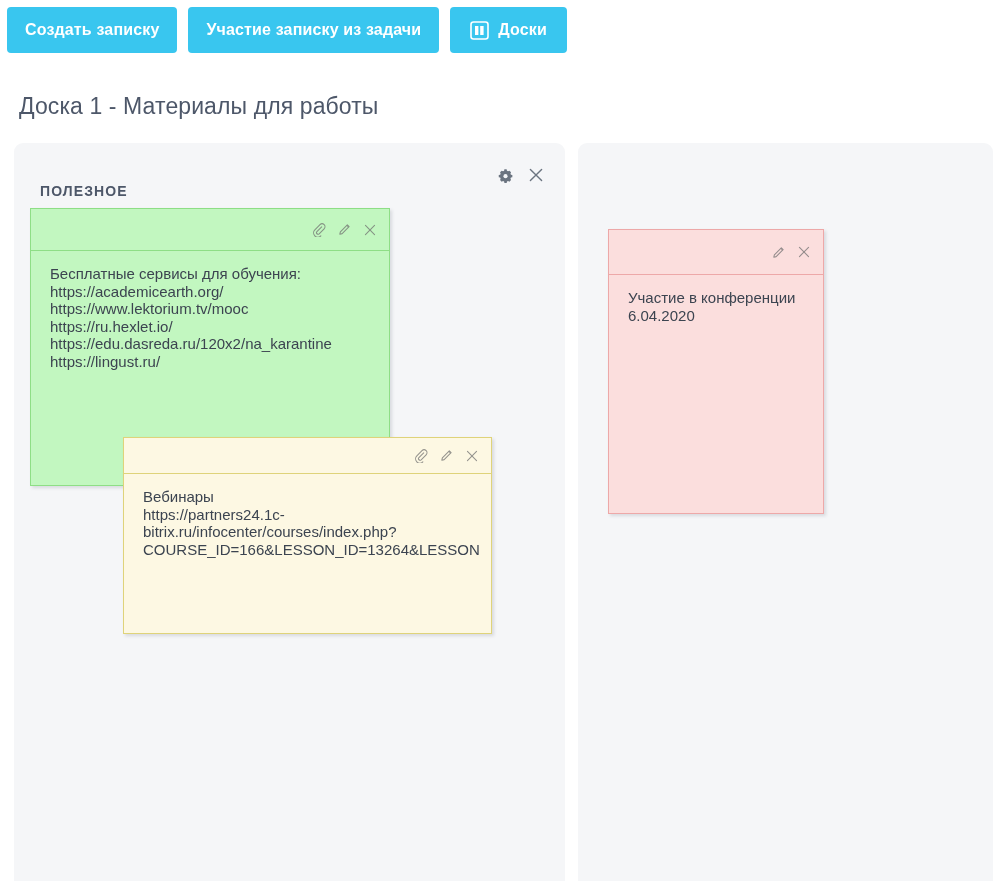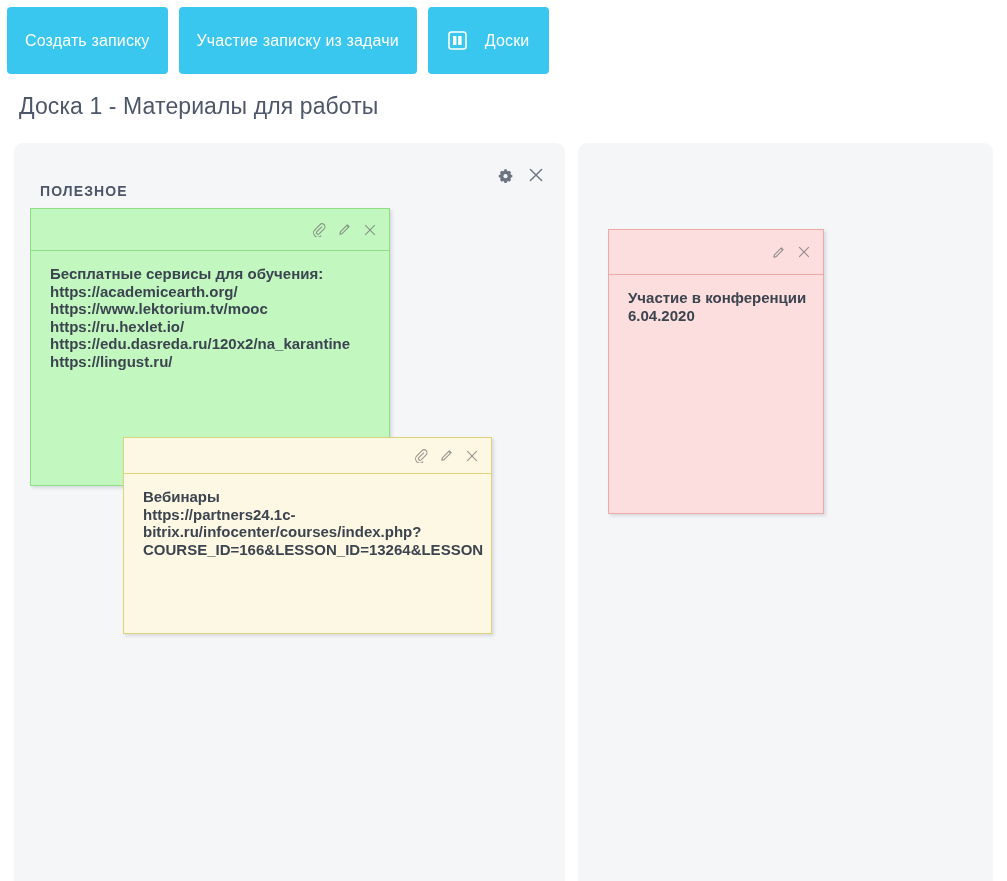--- a/index.html
+++ b/index.html
@@ -19,39 +19,39 @@
   
   .toolbar {
     position: absolute;
     left: 7px;
     top: 7px;
     display: flex;
     align-items: flex-start;
     gap: 11px;
   }
   .tb-btn {
-    height: 67px;
+    height: 46px;
     box-sizing: border-box;
     background: #39c6ef;
     color: #ffffff;
     border: none;
     border-radius: 4px;
     font-family: "Liberation Sans", "DejaVu Sans", sans-serif;
     font-size: 16px;
-    font-weight: normal;
+    font-weight: bold;
     letter-spacing: 0.15px;
     padding: 0 18px;
     display: flex;
     align-items: center;
     justify-content: center;
     cursor: pointer;
     white-space: nowrap;
   }
   .tb-btn.with-icon {
-    gap: 18px;
+    gap: 9px;
     padding: 0 20px;
   }
   .boards-icon {
     display: inline-block;
     width: 19px;
     height: 19px;
     position: relative;
     flex: none;
   }
 
@@ -121,21 +121,20 @@
   }
   .ico-btn svg { display: block; }
 
   
   .note {
     position: absolute;
     box-sizing: border-box;
     border-width: 1px;
     border-style: solid;
     box-shadow: 2px 2px 3px rgba(120,125,135,0.22);
-    font-weight: bold;
   }
   .note-head {
     position: relative;
     box-sizing: border-box;
     height: 100%;
     border-bottom-width: 1px;
     border-bottom-style: solid;
   }
   .note-actions {
     position: absolute;

